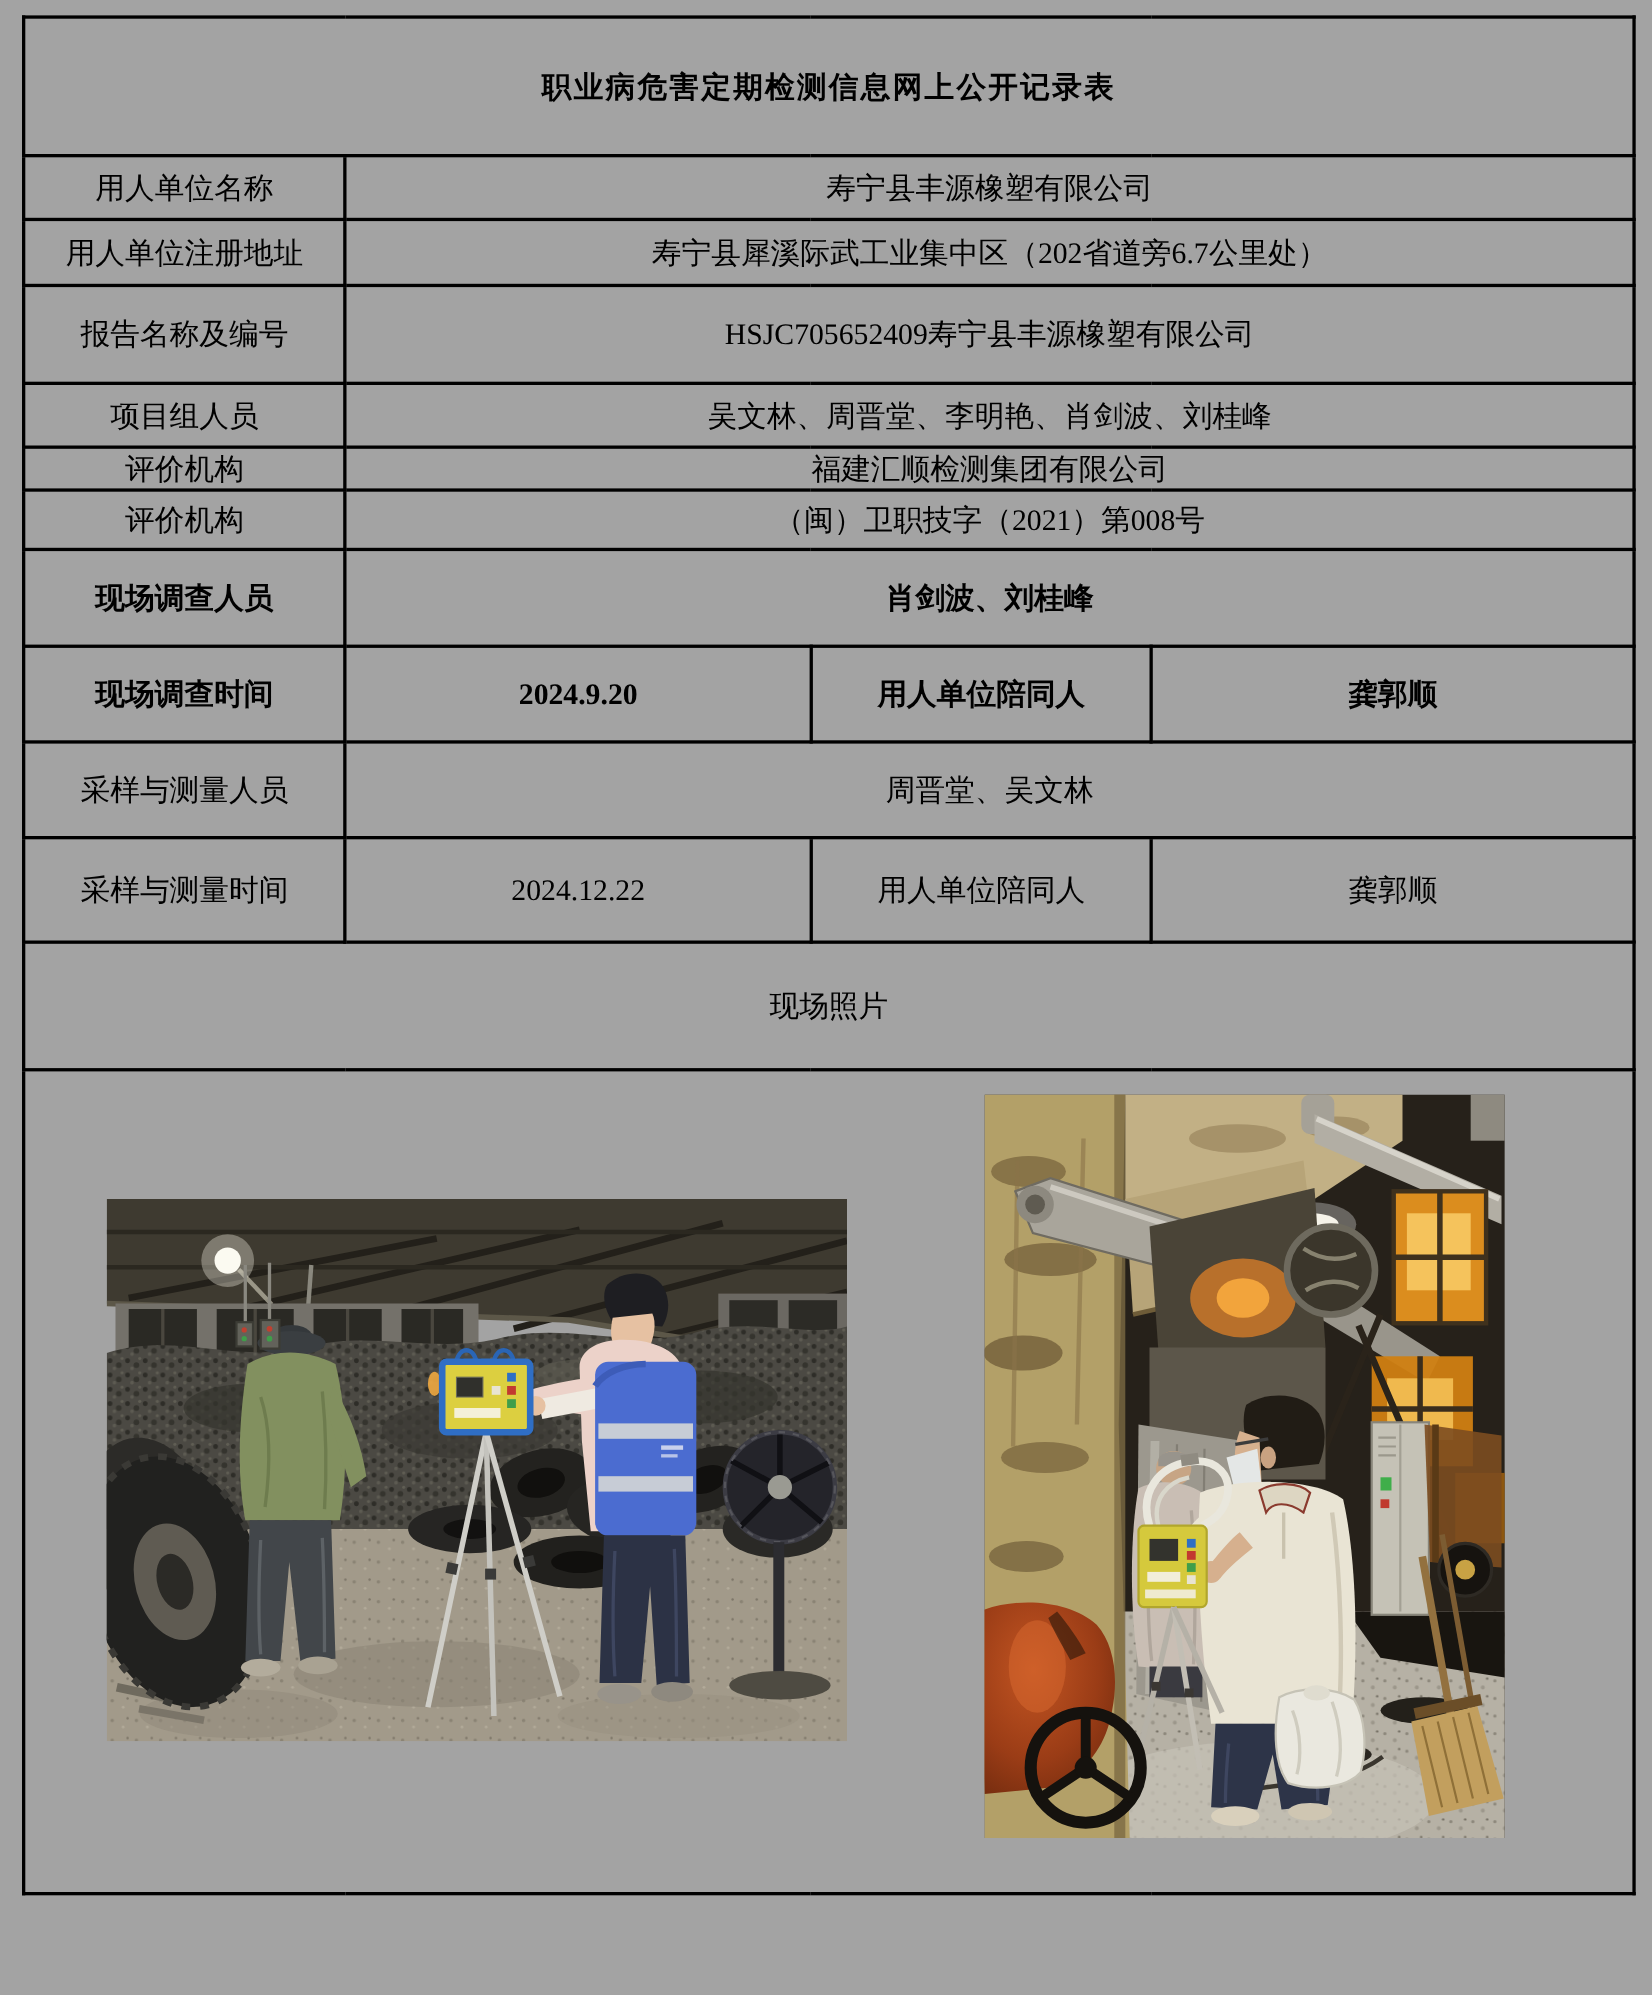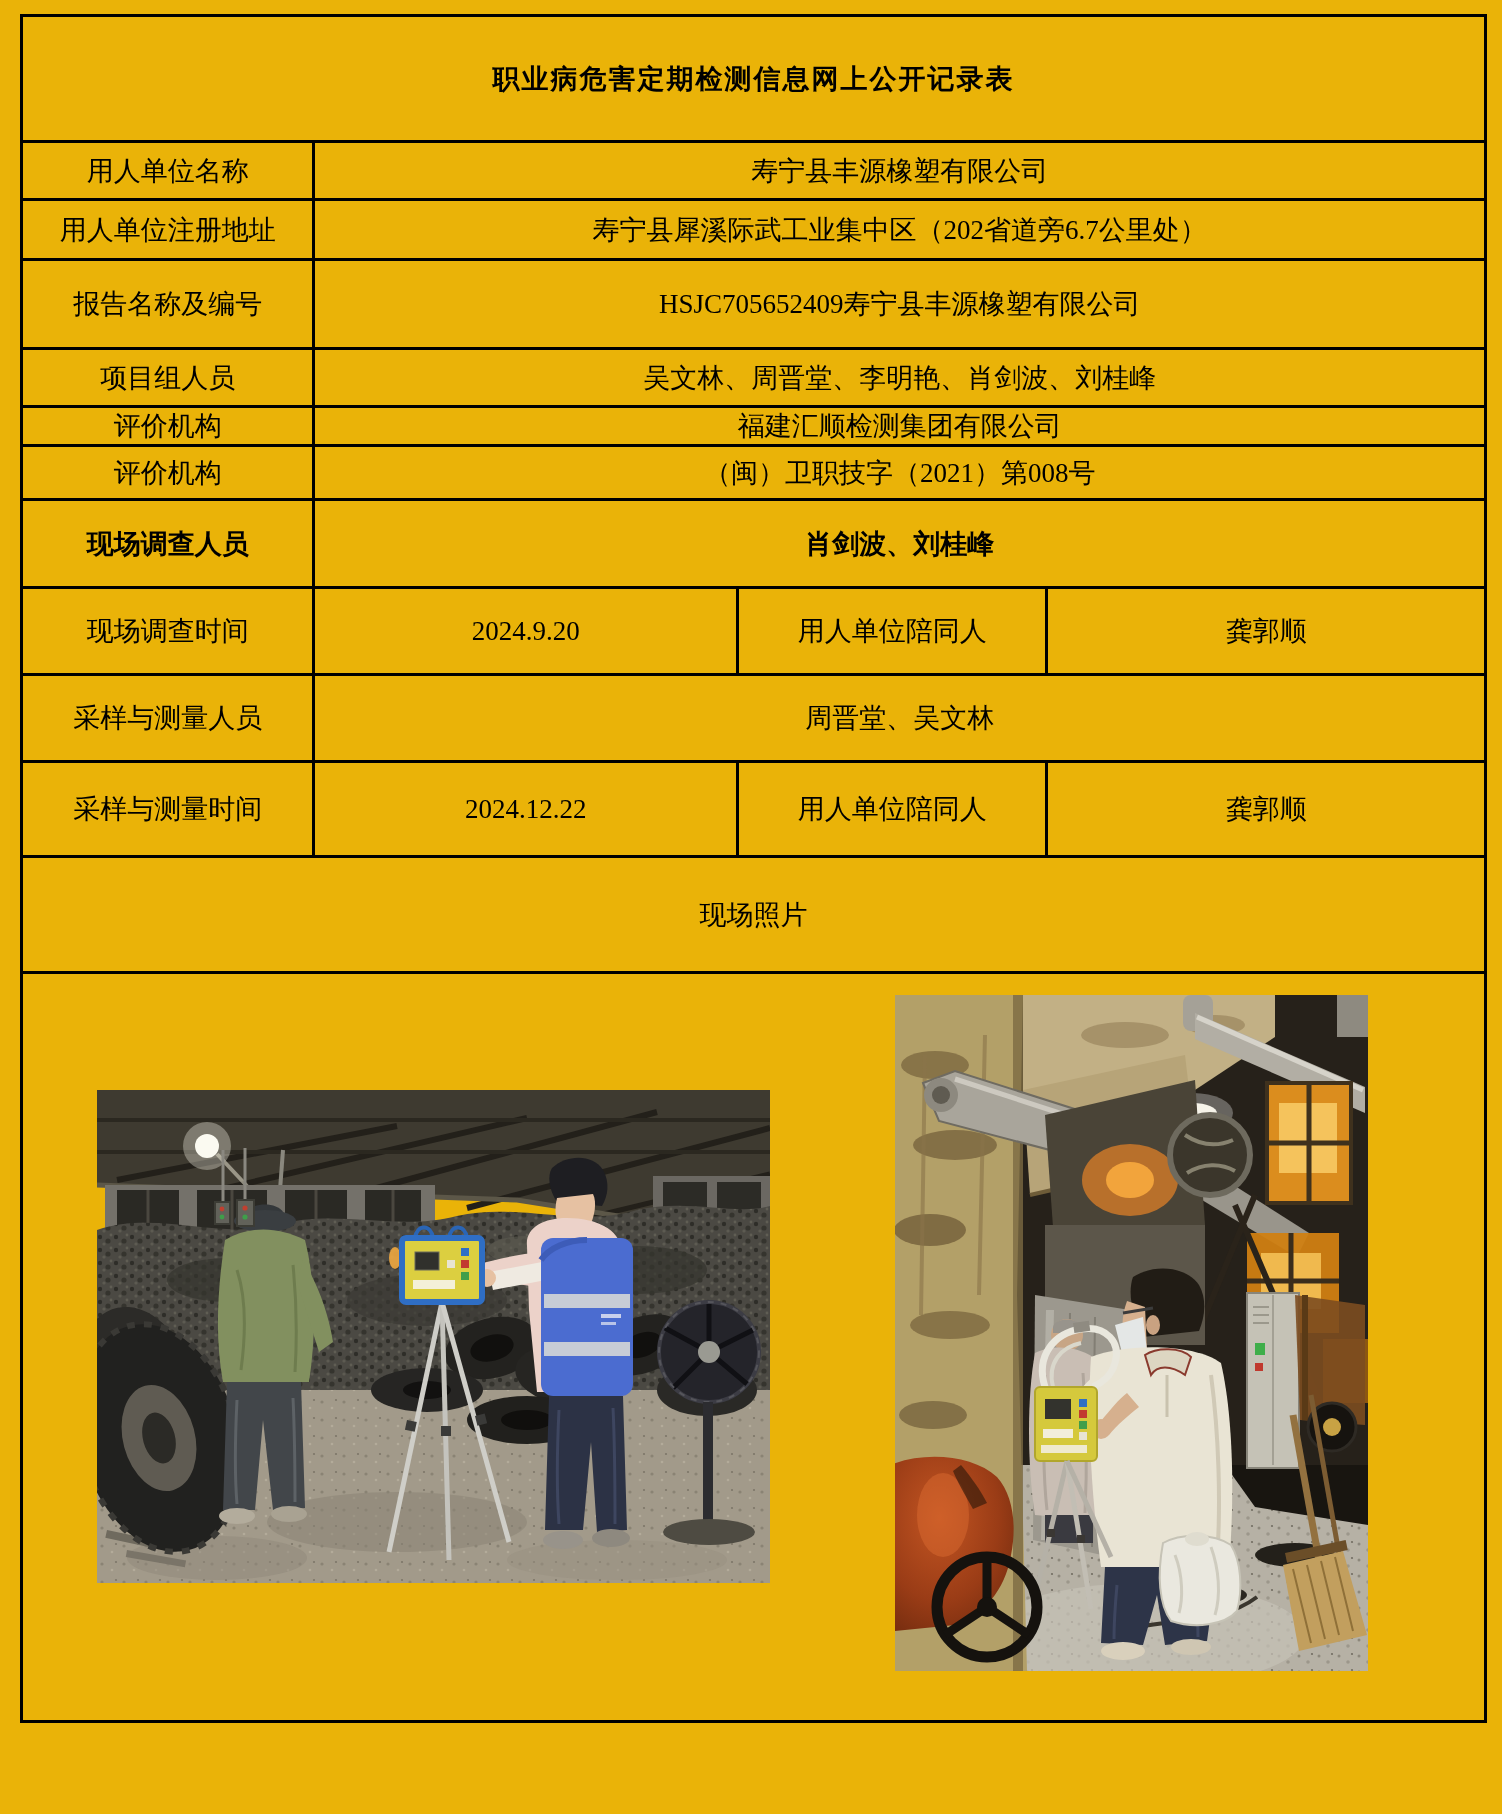--- a/index.html
+++ b/index.html
@@ -1,19 +1,19 @@
 <!DOCTYPE html>
 <html><head>
 <meta charset="utf-8">
 <style>
   html,body{margin:0;padding:0;background:#ffffff;}
   .page{
     position:relative;
     width:1502px;height:1814px;
-    background:#eab308;
+    background:#a3a3a3;
     font-family:"Liberation Serif","DejaVu Serif",serif;
     color:#000;
   }
   table.record{
     position:absolute;left:20px;top:14px;
     width:1467px;
     border-collapse:collapse;
     table-layout:fixed;
     border:3px solid #000;
   }
@@ -26,21 +26,21 @@
     overflow:hidden;
   }
   td.title-cell{
     font-size:40px;
     font-weight:bold;
     letter-spacing:2px;
   }
   tr.r-title{height:126px;}
   tr.r1{height:58px;} tr.r2{height:60px;} tr.r3{height:60px;}
   tr.r4{height:89px;} tr.r5{height:58px;} tr.r6{height:38px;}
-  tr.r7{height:54px;} tr.r8{height:88px;font-weight:bold;} tr.r9{height:87px;}
+  tr.r7{height:54px;} tr.r8{height:88px;font-weight:bold;} tr.r9{height:87px;font-weight:bold;}
   tr.r10{height:87px;} tr.r11{height:95px;} tr.r12{height:116px;font-family:Liberation Serif, serif;}
   tr.r13{height:749px;}
   td.photos-cell{padding:0;position:relative;}
   .photo{position:absolute;display:block;}
   .photo-left{left:74px;top:116px;}
   .photo-right{left:872px;top:21px;}
 </style>
 </head>
 <body>
 

